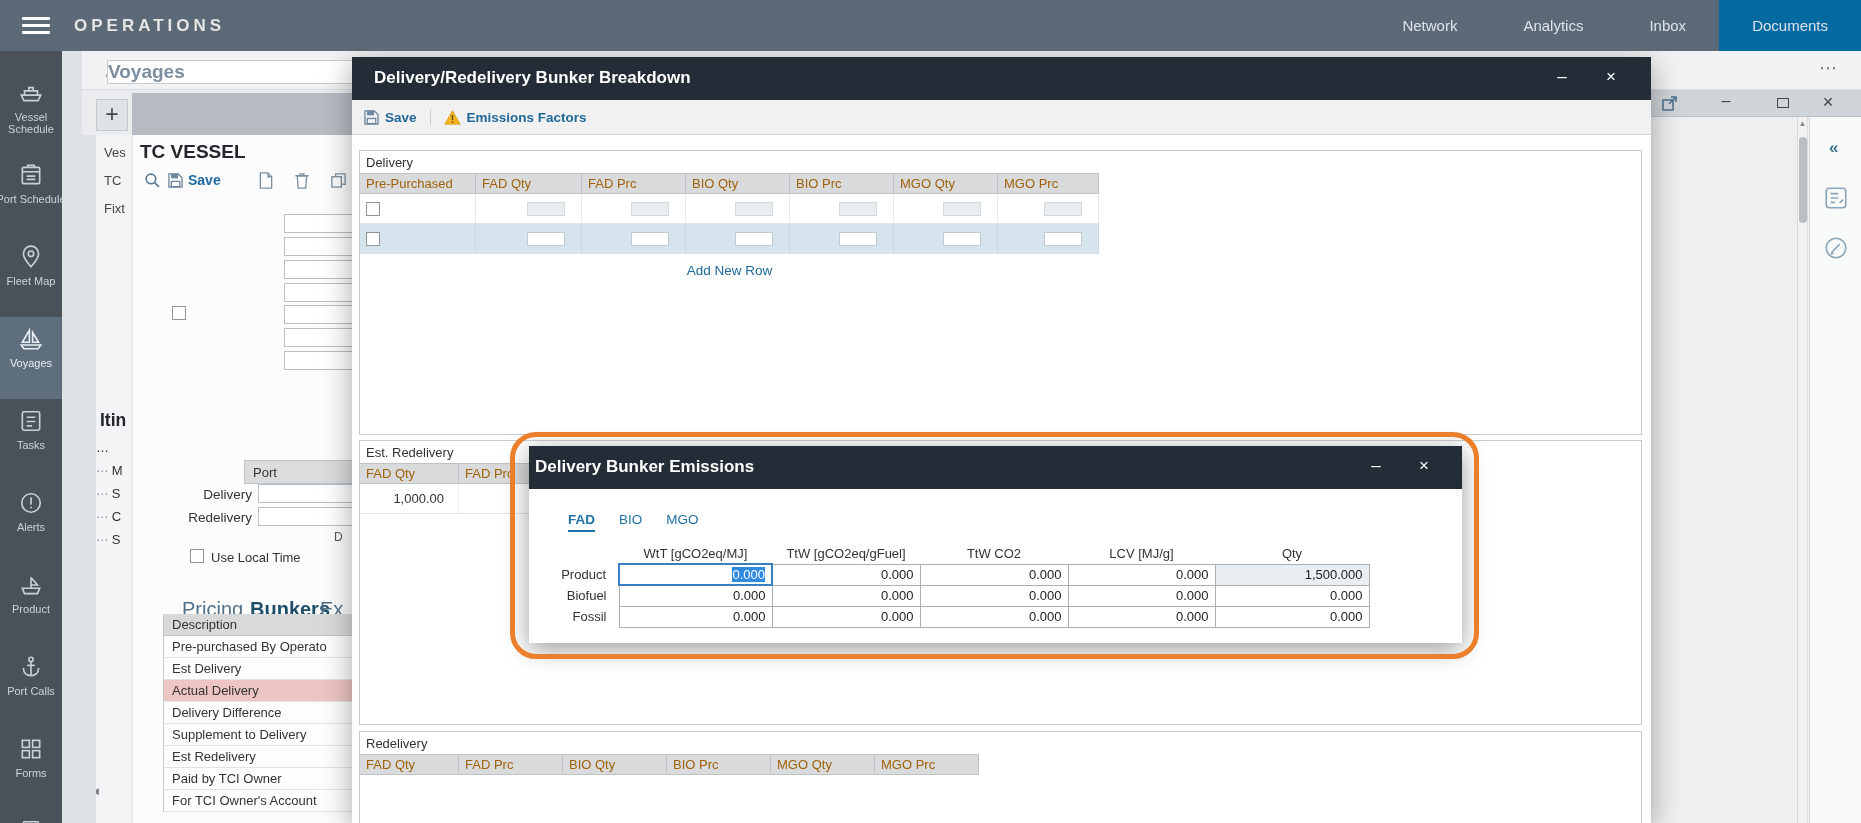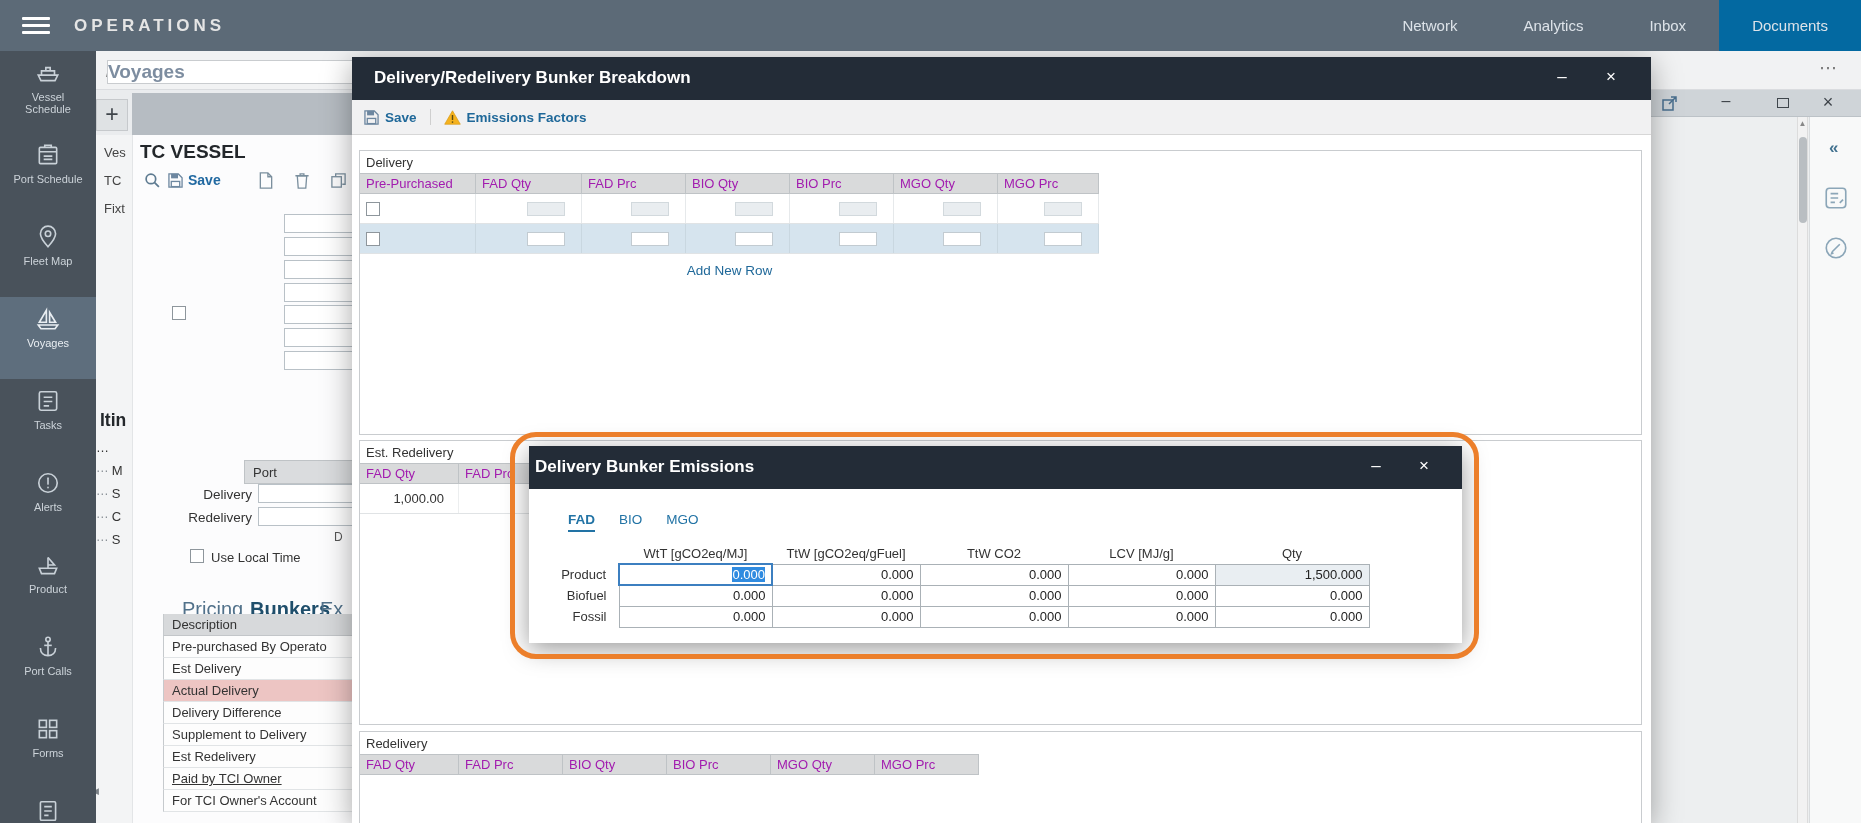--- a/index.html
+++ b/index.html
@@ -11,21 +11,21 @@
   
   .topbar { left:0; top:0; width:1861px; height:51px; background:#5c6a77; display:flex; align-items:center; z-index:60; }
   .burger { width:28px; margin-left:22px; display:flex; flex-direction:column; gap:4px; cursor:pointer; }
   .burger span { height:3px; background:#fff; border-radius:1px; }
   .app-title { margin-left:24px; color:#e5e5e5; font-size:17px; font-weight:bold; letter-spacing:4px; }
   .topnav { margin-left:auto; display:flex; height:100%; }
   .nav-item { padding:0 33px; font-size:15px; color:#dde3e9; display:flex; align-items:center; cursor:pointer; }
   .nav-item.navactive { background:#0369a1; }
 
   
-  .sidebar { left:0; top:51px; width:96px; height:772px; background:#49525b; z-index:55; overflow:hidden; padding-top:0; }
+  .sidebar { left:0; top:51px; width:62px; height:772px; background:#49525b; z-index:55; overflow:hidden; padding-top:20px; }
   .sb-item { height:82px; display:flex; flex-direction:column; align-items:center; padding-top:9px; cursor:pointer; }
   .sb-item.active { background:#5e6e7d; }
   .sb-label { font-size:11px; color:#ccd3d9; text-align:center; line-height:12px; margin-top:5px; width:76px; }
   .sb-ico svg { display:block; }
 
   
   .strip-top { left:82px; top:51px; width:1779px; height:39px; background:#f1f2f3; border-bottom:1px solid #dadcdf; z-index:1; }
   .crumb { position:absolute; left:18px; top:9px; font-size:19px; font-weight:bold; white-space:nowrap; }
   .crumb .sect { color:#7d8da0; cursor:pointer; }
   .crumb .div { color:#666; padding:0 6px; }
@@ -74,21 +74,21 @@
   .mtitle { position:absolute; left:22px; top:11px; color:#fff; font-size:17px; font-weight:bold; }
   .wbtn { position:absolute; top:10px; width:28px; height:24px; color:#fff; text-align:center; font-size:17px; cursor:pointer; }
   .mtool { height:35px; background:#f1f1f2; border-bottom:1px solid #d7d7d7; display:flex; align-items:center; padding-left:12px; }
   .toolgrp { display:flex; align-items:center; gap:6px; cursor:pointer; }
   .tooltxt { color:#1f6899; font-weight:bold; font-size:13.5px; }
   .tooldiv { width:1px; height:16px; background:#cfcfcf; margin:0 13px; }
   .mbody { position:relative; height:688px; }
   .sect { position:absolute; left:7px; width:1283px; background:#fff; border:1px solid #c9cccf; }
   .sect-label { font-size:13px; color:#333; padding:4px 0 0 6px; height:22px; }
   .bk-th-row { display:flex; height:21px; background:#d9dadb; border-top:1px solid #bfc3c6; border-bottom:1px solid #bfc3c6; }
-  .bk-th { font-size:13px; color:#a21caf; padding:2px 0 0 6px; border-right:1px solid #bfc3c6; white-space:nowrap; overflow:hidden; }
+  .bk-th { font-size:13px; color:#a16207; padding:2px 0 0 6px; border-right:1px solid #bfc3c6; white-space:nowrap; overflow:hidden; }
   .bk-row { display:flex; height:30px; border-bottom:1px solid #e0e3e5; background:#fff; }
   .bk-row.selrow { background:#d6e4ee; }
   .bk-cell { height:100%; border-right:1px solid #e6e9eb; display:flex; align-items:center; justify-content:flex-end; padding-right:16px; }
   .selrow .bk-cell { border-right-color:#c9d7e0; }
   .bk-cell.first { justify-content:flex-start; padding-left:6px; }
   .stub { width:38px; height:14px; background:#e9edf0; border:1px solid #d2d9dd; }
   .selrow .stub { background:#fff; border-color:#c2cbd1; }
   .add-link { width:739px; margin-top:9px; text-align:center; color:#1f6899; font-size:13.5px; cursor:pointer; }
   .bk-val { font-size:13px; display:flex; align-items:center; justify-content:flex-end; padding-right:14px; border-right:1px solid #eceeef; }
 
@@ -320,21 +320,21 @@
   <div class="tabtx on" style="left:154px;">Bunkers</div>
   <div class="tabtx" style="left:224px;">Ex</div>
 
   <div class="gridrow hdr" style="top:479px;">Description</div>
   <div class="gridrow" style="top:501px;">Pre-purchased By Operato</div>
   <div class="gridrow" style="top:523px;">Est Delivery</div>
   <div class="gridrow pink" style="top:545px;">Actual Delivery</div>
   <div class="gridrow" style="top:567px;">Delivery Difference</div>
   <div class="gridrow" style="top:589px;">Supplement to Delivery</div>
   <div class="gridrow" style="top:611px;">Est Redelivery</div>
-  <div class="gridrow" style="top:633px;text-decoration:underline;">Paid by TCI Owner</div>
+  <div class="gridrow" style="top:633px;">Paid by TCI Owner</div>
   <div class="gridrow" style="top:655px;">For TCI Owner's Account</div>
 
   <div class="abs" style="left:-4px;top:651px;font-size:9px;color:#7a8086;">◀</div>
 </div>
 
 <div class="abs ctrlbar">
   <div class="abs" style="left:10px;top:4px;">
     <svg width="18" height="18" viewBox="0 0 18 18" fill="none" stroke="#4a6f8e" stroke-width="1.5">
         <rect x="2" y="6" width="10" height="10"></rect>
         <path d="M8 10l7-7M10 3h5v5"></path>

